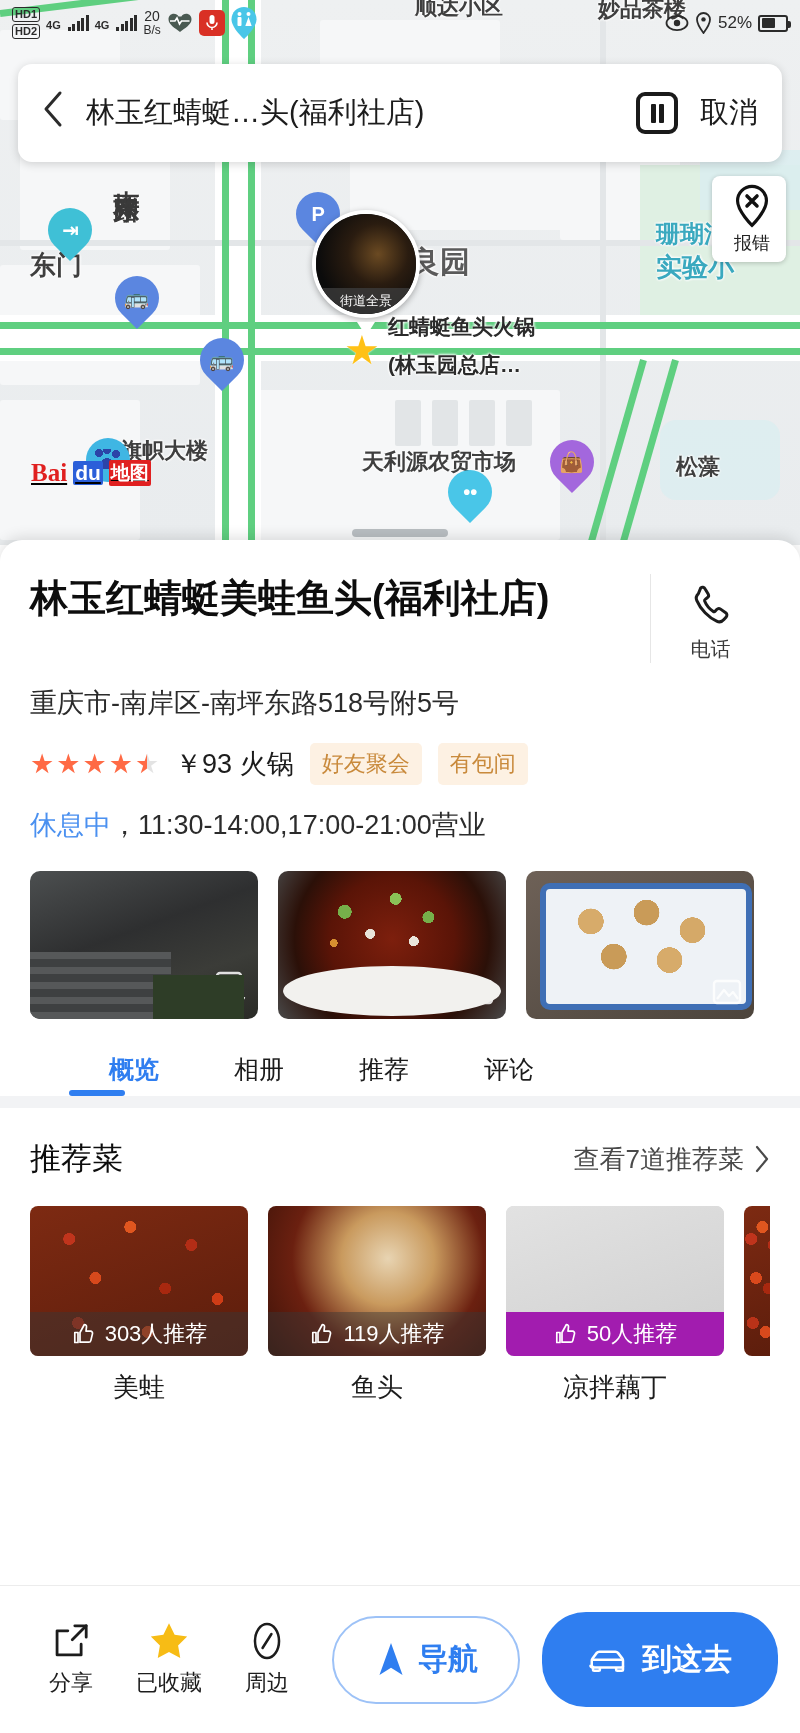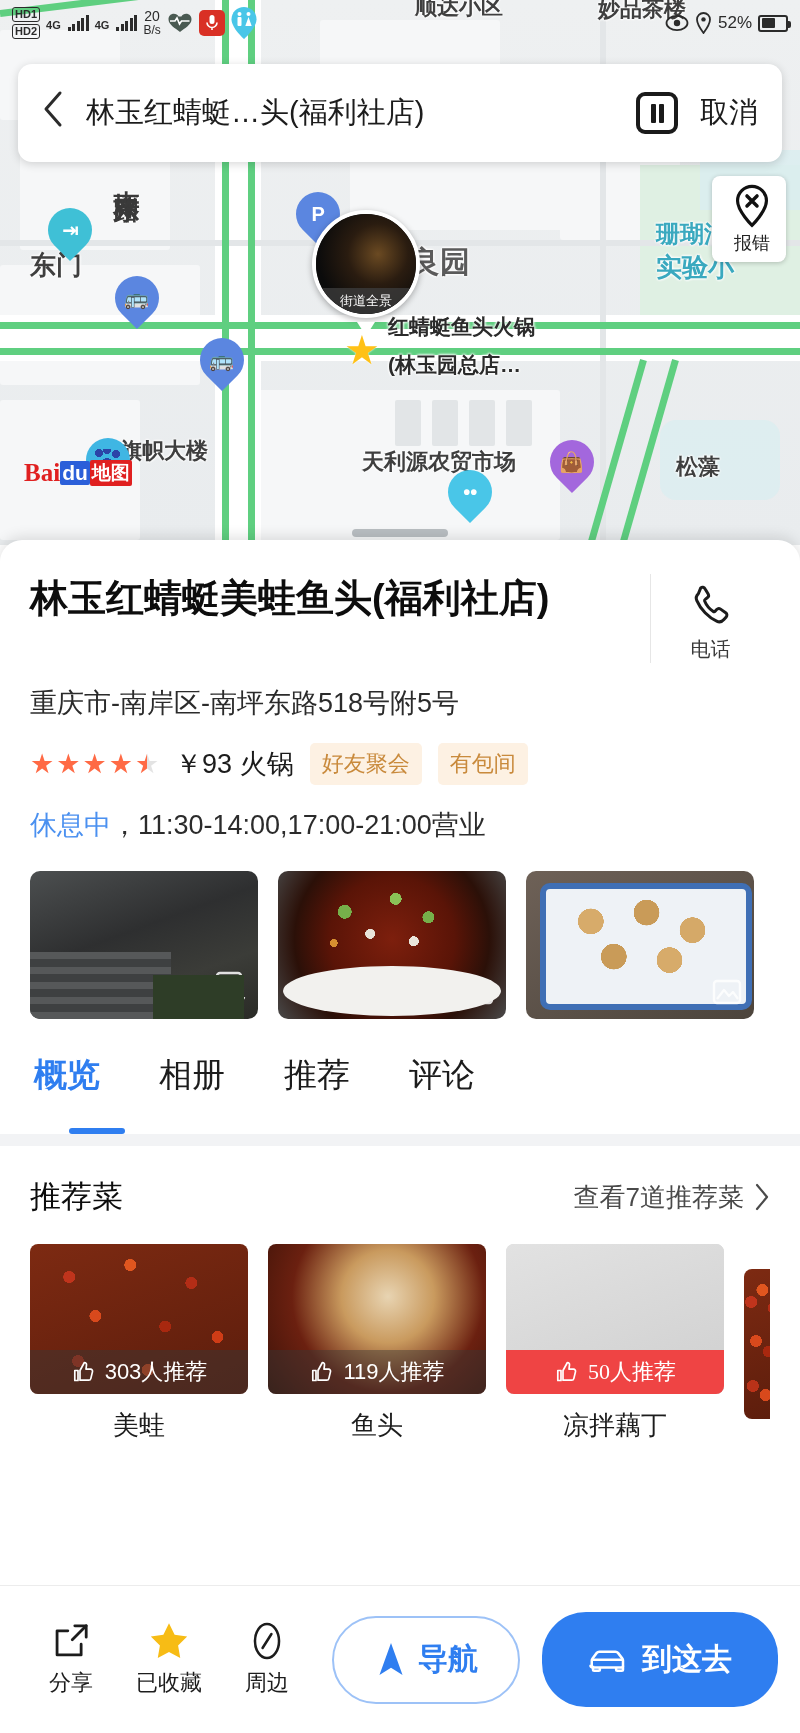--- a/index.html
+++ b/index.html
@@ -67,21 +67,21 @@
     text-shadow: 0 0 3px #fff,0 0 3px #fff,0 0 3px #fff; white-space: nowrap;
   }
 
   .report-btn {
     position: absolute; right: 14px; top: 10px; width: 74px; height: 86px;
     background: #fff; border-radius: 8px; box-shadow: 0 1px 5px rgba(0,0,0,.22);
     display: flex; flex-direction: column; align-items: center; justify-content: center; gap: 3px;
   }
   .report-btn .lbl { font-size: 18px; color: #222; }
 
-  .baidu-logo { position: absolute; left: 24px; bottom: 58px; display: flex; align-items: center; gap: 0;}
+  .baidu-logo { position: absolute; left: 31px; bottom: 58px; display: flex; align-items: center; gap: 6px; text-decoration: underline;}
   .baidu-logo .b1 { color: #e02020; font-weight: bold; font-size: 25px; font-family: "Liberation Serif", serif;}
   .baidu-logo .b2 { background: #2b5fd9; color: #fff; font-weight: bold; font-size: 21px; padding: 0 2px; border-radius: 2px;}
   .baidu-logo .b3 { background: #e02020; color: #fff; font-weight: bold; font-size: 19px; padding: 0 2px; border-radius: 2px;}
   .paw { position: absolute; left: 86px; bottom: 63px; width: 44px; height: 44px;
     border-radius: 50%; background: #3fb6e3; }
   .paw::after { content:""; position:absolute; left:9px; top:11px; width:26px; height:20px;
     background:
       radial-gradient(circle 4px at 4px 4px, #2b44a8 99%, transparent),
       radial-gradient(circle 4px at 12px 1px, #2b44a8 99%, transparent),
       radial-gradient(circle 4px at 21px 5px, #2b44a8 99%, transparent),
@@ -171,52 +171,52 @@
   .ph3::after { content:""; position:absolute; left:14%; top:16%; width:72%; height:60%;
     background:
       radial-gradient(circle 13px at 20% 30%, #d7ab6a 98%, transparent),
       radial-gradient(circle 13px at 54% 20%, #c99b58 98%, transparent),
       radial-gradient(circle 13px at 82% 40%, #d5a968 98%, transparent),
       radial-gradient(circle 13px at 34% 70%, #c99b58 98%, transparent),
       radial-gradient(circle 13px at 68% 74%, #d7ab6a 98%, transparent); }
   .wm { position: absolute; right: 8px; bottom: 8px; opacity: .85; }
 
   .tabs { margin-top: 34px; display: flex; gap: 0; padding: 0 4px; }
-  .tab { width: 125px; text-align: left; font-size: 33px; color: #1c1c1c; position: relative; padding-bottom: 36px; }
+  .tab { width: 125px; text-align: right; font-size: 25px; color: #1c1c1c; position: relative; padding-bottom: 10px; }
   .tab.active { color: #2f7ef0; font-weight: bold; }
   .tab.active::after { content: ""; position: absolute; left: 50%; transform: translateX(-50%);
     bottom: 0; width: 56px; height: 6px; background: #2f7ef0; border-radius: 3px; }
   .tab-divider { height: 12px; background: #f2f3f5; margin-top: 0; }
 
   .sec-head { display: flex; align-items: center; justify-content: space-between;
     padding: 30px 30px 10px 30px; }
   .sec-title { font-size: 31px; font-weight: normal; color: #0d0d0d; }
   .sec-more { font-size: 26px; color: #4a4a4a; display: flex; align-items: center; gap: 10px; }
 
-  .dishes { display: flex; gap: 20px; padding: 16px 30px 0 30px; align-items: center; }
+  .dishes { display: flex; gap: 20px; padding: 16px 30px 0 30px; }
   .dish { width: 218px; }
   .dish-img { position: relative; width: 218px; height: 150px; border-radius: 8px; overflow: hidden; }
   .d1 { background:
       radial-gradient(circle 6px at 18% 22%, #c0341c 98%, transparent),
       radial-gradient(circle 6px at 46% 14%, #e0561f 98%, transparent),
       radial-gradient(circle 6px at 74% 26%, #b32d16 98%, transparent),
       radial-gradient(circle 6px at 30% 48%, #d8491c 98%, transparent),
       radial-gradient(circle 6px at 62% 55%, #a8280f 98%, transparent),
       radial-gradient(circle 6px at 86% 62%, #cf3c16 98%, transparent),
       radial-gradient(circle 6px at 22% 78%, #b93218 98%, transparent),
       radial-gradient(circle 6px at 54% 84%, #d8491c 98%, transparent),
       linear-gradient(160deg,#7d2a12 0%,#5c1d0c 100%); }
   .d2 { background: radial-gradient(circle at 55% 35%, #e8d4b2 0%, #c99a5e 30%, #6b2010 62%, #3a1208 100%); }
   .d3 { background: #d8d8d8; }
   .d3::after { content:""; position:absolute; left:0; right:0; top:0; bottom:0;
     background: linear-gradient(160deg,#e2e2e2,#cfcfcf); }
   .dish-bar { position: absolute; left: 0; right: 0; bottom: 0; height: 44px;
     background: rgba(55,55,55,.45); color: #fff; font-size: 22px;
     display: flex; align-items: center; justify-content: center; gap: 10px; z-index: 2; }
-  .dish-bar.gray { background: #ef4444; font-family: Liberation Serif, serif; }
+  .dish-bar.gray { background: #a21caf; }
   .dish-name { margin-top: 14px; text-align: center; font-size: 26px; color: #1c1c1c; }
 
   
   .bottombar { position: absolute; left: 0; bottom: 0; width: 800px; height: 148px;
     background: #fff; border-top: 1px solid #ececec;
     display: flex; align-items: center; padding: 0 22px; gap: 0; z-index: 8; }
   .bb-item { width: 98px; display: flex; flex-direction: column; align-items: center; gap: 8px; }
   .bb-item .lbl { font-size: 22px; color: #1c1c1c; }
   .btn-nav { margin-left: 16px; width: 188px; height: 88px; border: 2px solid #9dc2f7;
     border-radius: 44px; display: flex; align-items: center; justify-content: center; gap: 10px;

